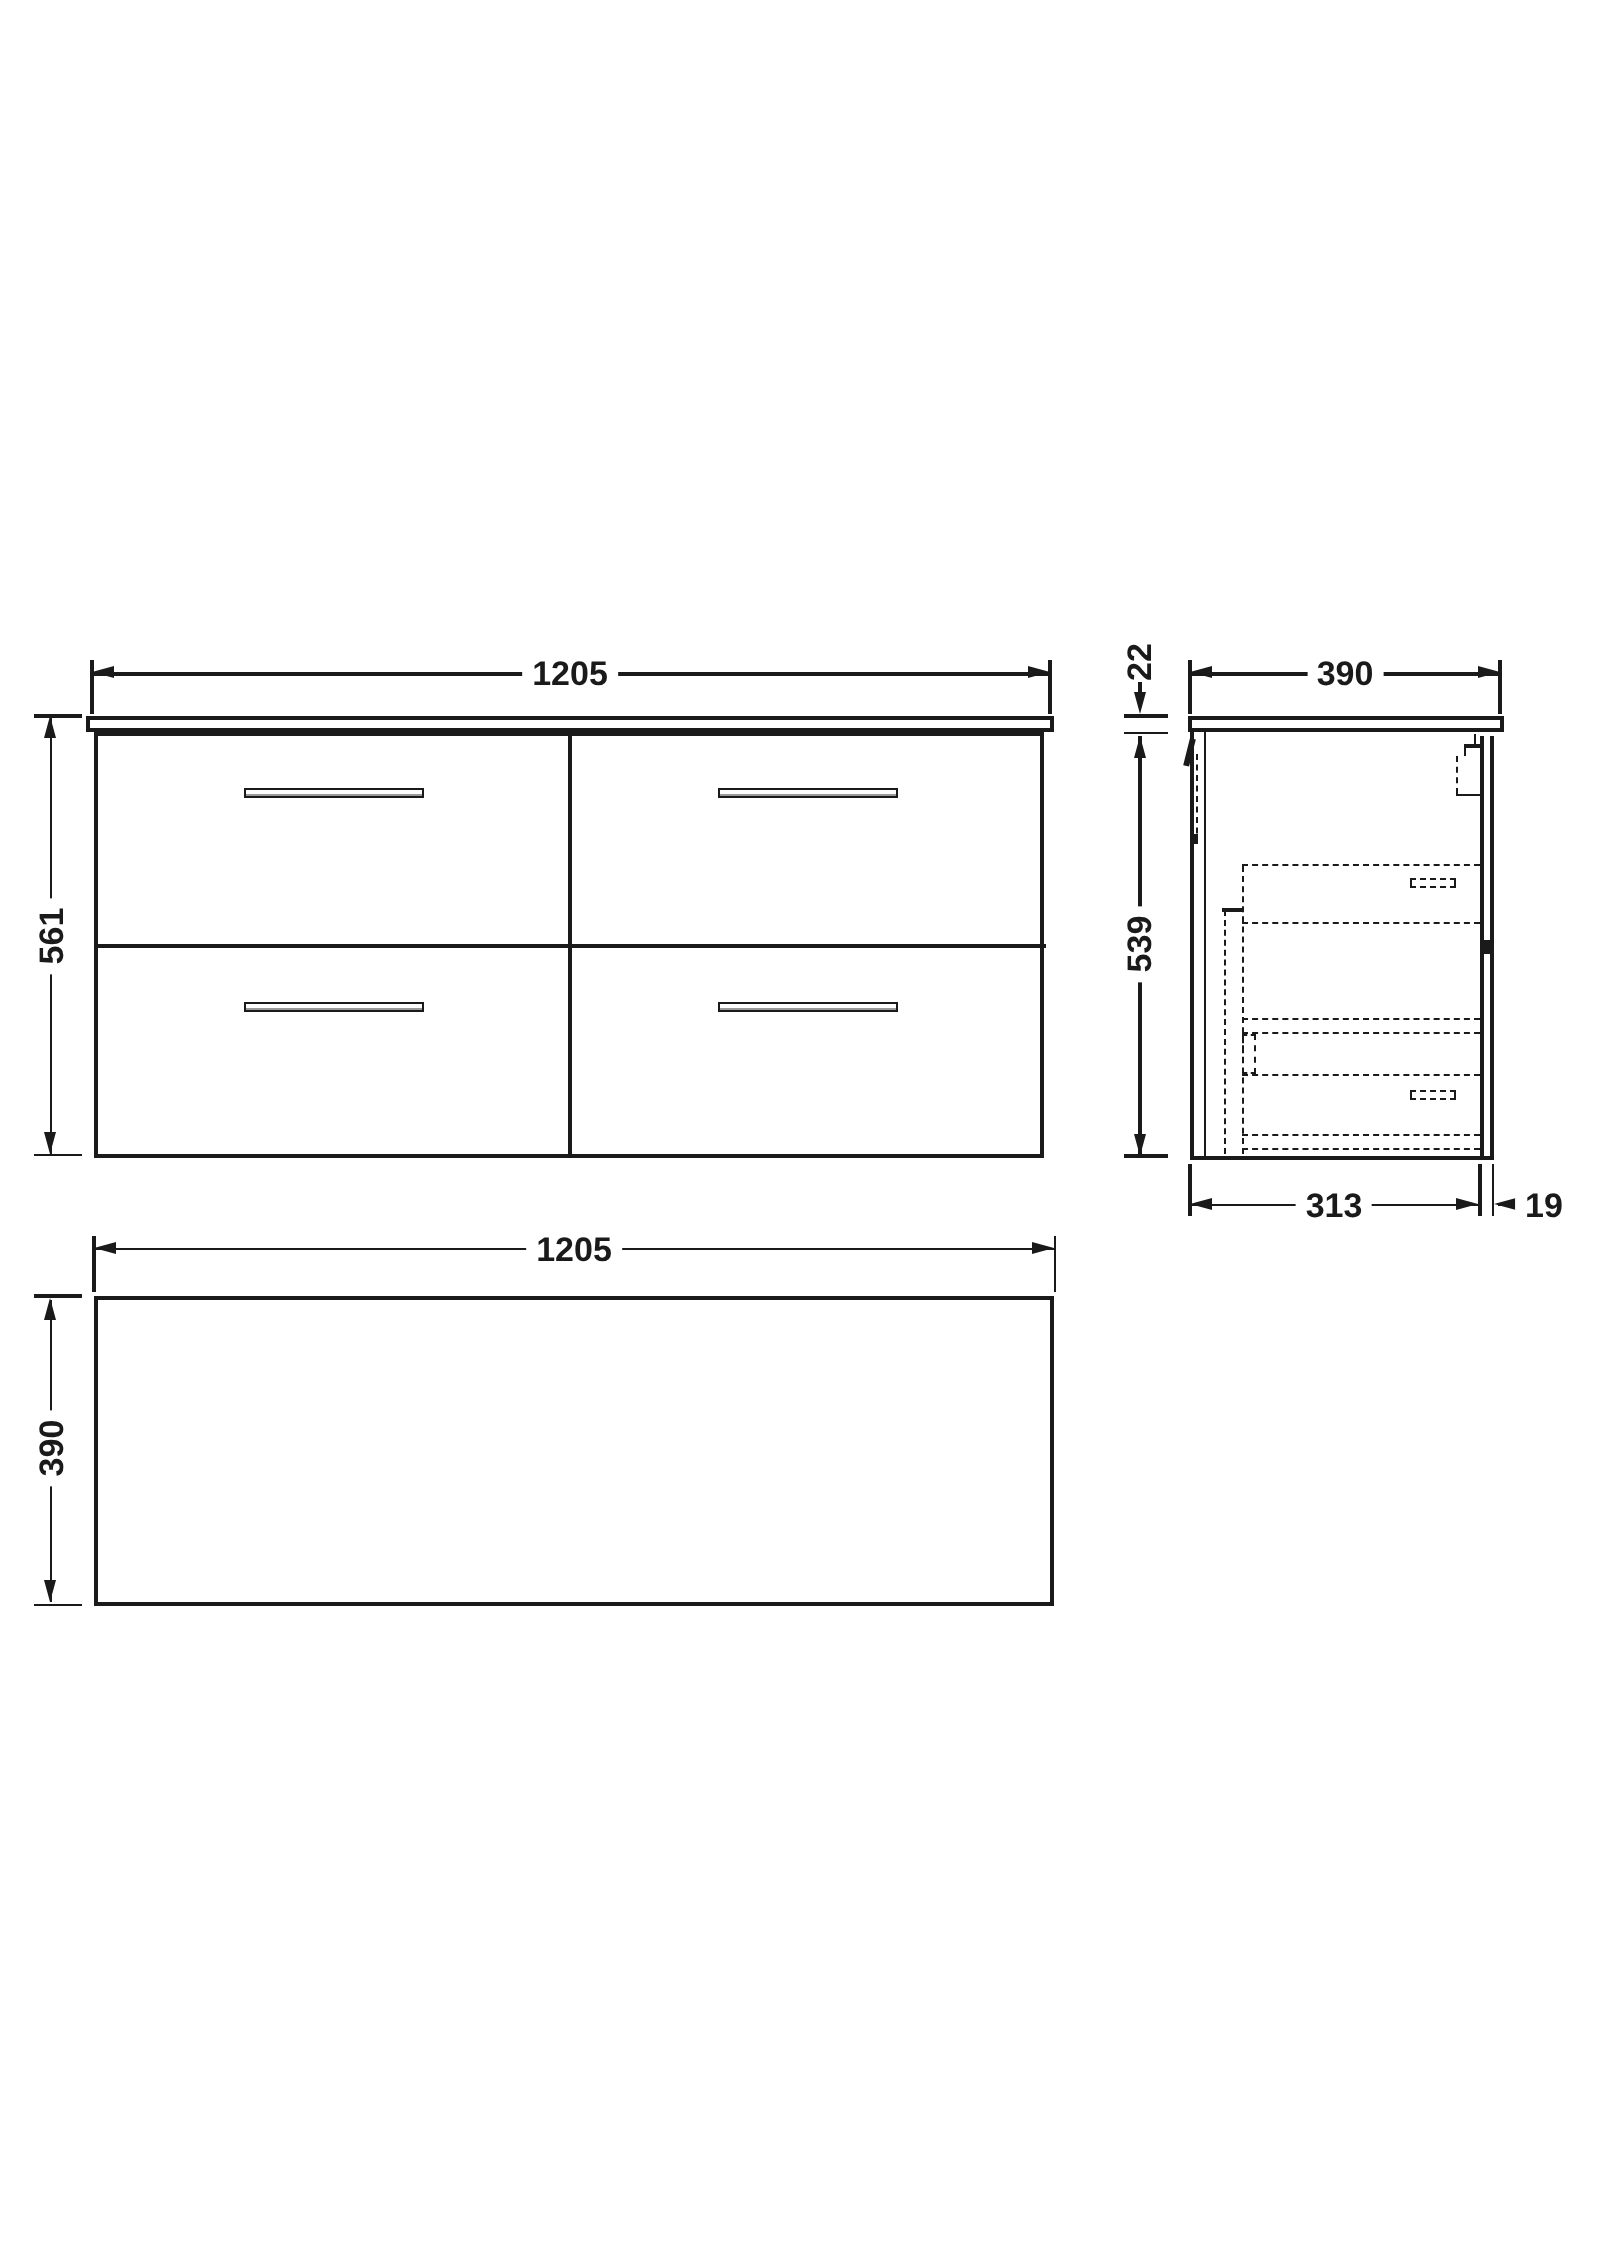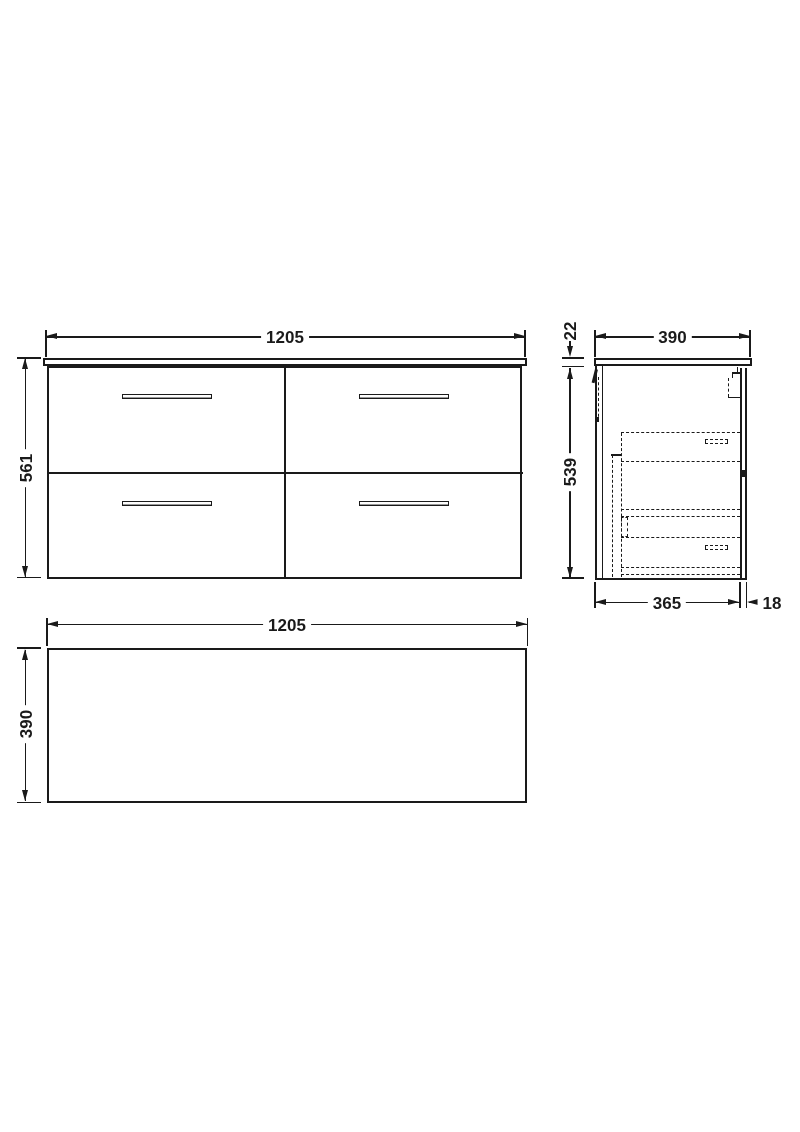--- a/index.html
+++ b/index.html
@@ -127,24 +127,24 @@
     <div class="dbox" style="left:620.5px;top:516.5px;width:5px;height:18px;"></div>
     <div class="dbox" style="left:705px;top:438.5px;width:21px;height:3.5px;"></div>
     <div class="dbox" style="left:705px;top:544.5px;width:21px;height:3.5px;"></div>
 
     <div class="l" style="left:594px;top:582px;width:1.5px;height:26px;"></div>
     <div class="l" style="left:739px;top:582px;width:1.5px;height:26px;"></div>
     <div class="l" style="left:745.5px;top:582px;width:1.5px;height:26px;"></div>
     <div class="l" style="left:595px;top:601.5px;width:144px;height:1.5px;"></div>
     <div class="ar left" style="left:595px;top:598.75px;"></div>
     <div class="ar right" style="left:728px;top:598.75px;"></div>
-    <div class="lab" style="left:667px;top:602.5px;">365</div>
+    <div class="lab" style="left:667px;top:602.5px;">313</div>
     <div class="ar left" style="left:747px;top:598.75px;"></div>
     <div class="l" style="left:749px;top:601.5px;width:12px;height:1.5px;"></div>
-    <div class="lab" style="left:772px;top:602.5px;">18</div>
+    <div class="lab" style="left:772px;top:602.5px;">19</div>
   </div>
 
   <div class="view">
 
     <div class="l" style="left:46px;top:618px;width:1.5px;height:28px;"></div>
     <div class="l" style="left:526.5px;top:618px;width:1.5px;height:28px;"></div>
     <div class="l" style="left:47px;top:623.5px;width:480px;height:1.5px;"></div>
     <div class="ar left" style="left:47px;top:620.75px;"></div>
     <div class="ar right" style="left:516px;top:620.75px;"></div>
     <div class="lab" style="left:287px;top:624.5px;">1205</div>

